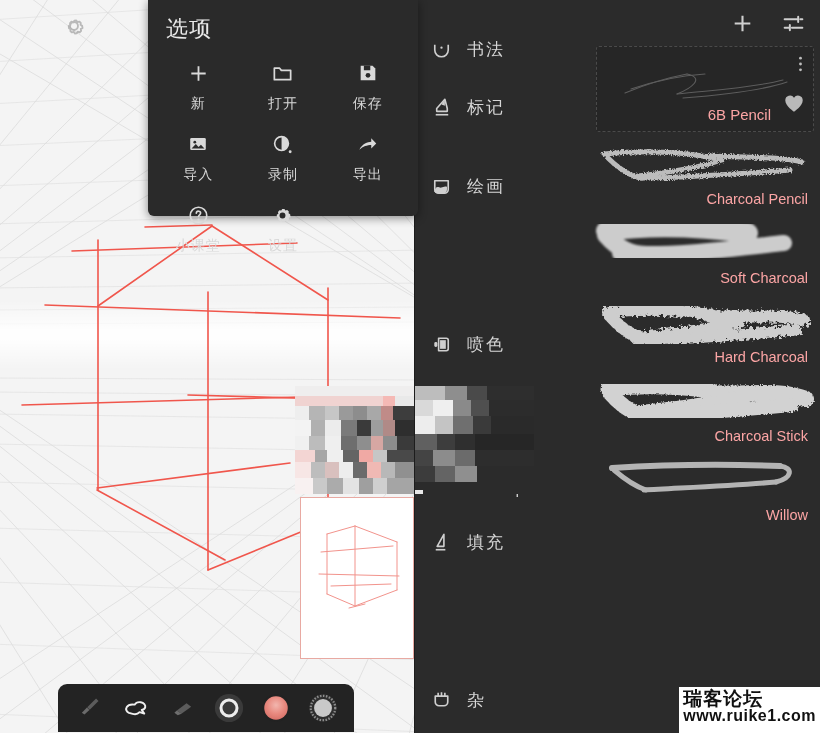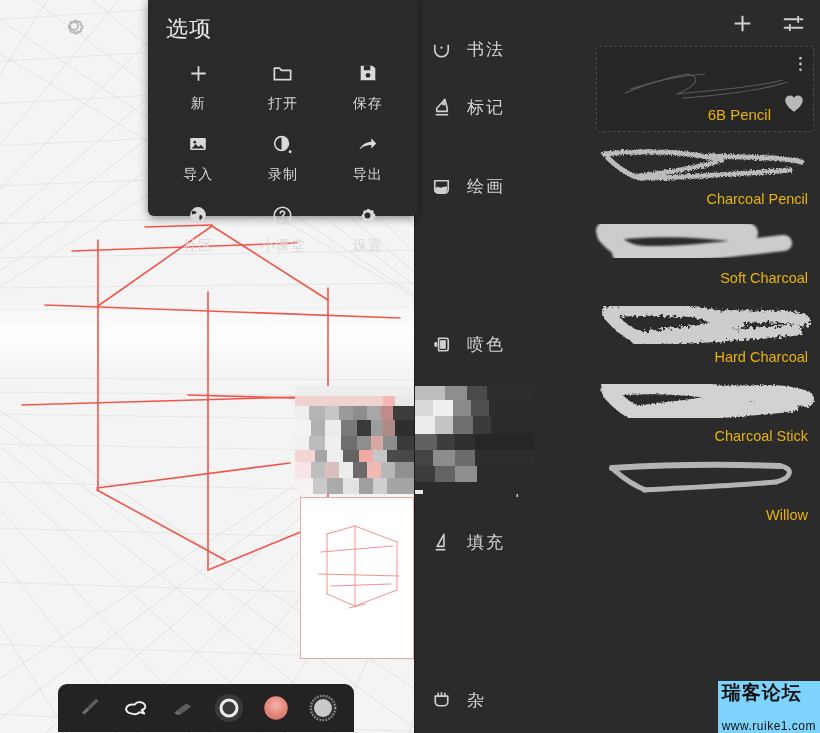--- a/index.html
+++ b/index.html
@@ -107,36 +107,36 @@
 
   #selected-brush-card {
     margin: 0 6px; height: 86px; position: relative;
     background: #262626;
     border: 1px dashed #4a4a4a;
     border-radius: 3px;
   }
   .brush-item { position: relative; height: 79px; }
   .brush-name {
     position: absolute; right: 12px; bottom: 4px;
-    color: #eab308; font-size: 14.5px; text-align: right;
+    color: #fca5a5; font-size: 14.5px; text-align: right;
   }
   .brush-name.sel { bottom: 8px; right: 42px; font-size: 15px; }
   .stroke-wrap { position: absolute; left: 0; top: 0; width: 100%; height: 100%; overflow: hidden; }
 
   #dots-icon { position: absolute; right: 10px; top: 8px; cursor: pointer; }
   #fav-heart { position: absolute; right: 8px; bottom: 14px; cursor: pointer; }
 
   
   #watermark {
     position: absolute; right: 0; bottom: 0; z-index: 60;
-    background: #7dd3fc; padding: 2px 4px 1px;
+    background: #ffffff; padding: 2px 4px 9px;
     line-height: 1;
   }
   #wm-cn { font-size: 19px; font-weight: bold; color: #111; letter-spacing: 1px; display:block; }
-  #wm-url { font-size: 12px; font-weight: normal; color: #111; letter-spacing: .5px; display:block;margin-top:18px; }
+  #wm-url { font-size: 16px; font-weight: bold; color: #111; letter-spacing: .5px; display:block; }
 </style>
 </head>
 <body>
 
 <div id="canvas-area">
 
   <svg class="grid-svg" width="414" height="733">
     <defs>
       <linearGradient id="fadeH" x1="0" y1="0" x2="0" y2="1">
         <stop offset="0%" stop-color="#ffffff" stop-opacity="0"></stop>
@@ -430,30 +430,20 @@
 
     <div class="opt-cell">
       <span class="opt-ic">
         <svg viewBox="0 0 24 24" width="23" height="23">
           <path fill="#d9d9d9" d="M3.5 17.5c3.3-6.4 8.4-8.1 12.4-8.3V5.5l5.2 5.4-5.2 5.2v-3.7c-4 .1-8.9 1.3-12.4 5.1z"></path>
         </svg>
       </span>
       <span class="opt-lb">导出</span>
     </div>
 
-    <div class="opt-cell">
-      <span class="opt-ic">
-        <svg viewBox="0 0 24 24" width="22" height="22">
-          <circle cx="12" cy="12" r="8.6" fill="#d9d9d9"></circle>
-          <path fill="#2a2a2a" d="M6.5 7.4c1.6-.2 2.2.9 3.3 1.1 1.1.2.4 1.6-.5 2.1-1 .5-2.2-.3-2.8.6-.5.8-1.3.3-1.4-.8-.1-1.2.4-2.8 1.4-3z"></path>
-          <path fill="#2a2a2a" d="M14.4 12.2c1.1-.4 2.1.6 2.4 1.7.3 1.1-.6 1.5-1.1 2.4-.5.9-1.8 1.2-2.1.2-.3-1 .1-1.6-.1-2.5-.2-.9.2-1.6.9-1.8z"></path>
-        </svg>
-      </span>
-      <span class="opt-lb">社区</span>
-    </div>
 
     <div class="opt-cell">
       <span class="opt-ic">
         <svg viewBox="0 0 24 24" width="23" height="23">
           <circle cx="12" cy="12" r="8.6" fill="none" stroke="#d9d9d9" stroke-width="1.7"></circle>
           <path fill="none" stroke="#d9d9d9" stroke-width="1.7" stroke-linecap="round" d="M9.7 9.6c.2-1.5 1.3-2.2 2.4-2.1 1.2.1 2.1.9 2.1 2 0 1.6-2.2 1.9-2.2 3.5"></path>
           <circle cx="12" cy="16.3" r="1.15" fill="#d9d9d9"></circle>
         </svg>
       </span>
       <span class="opt-lb">小课堂</span>

